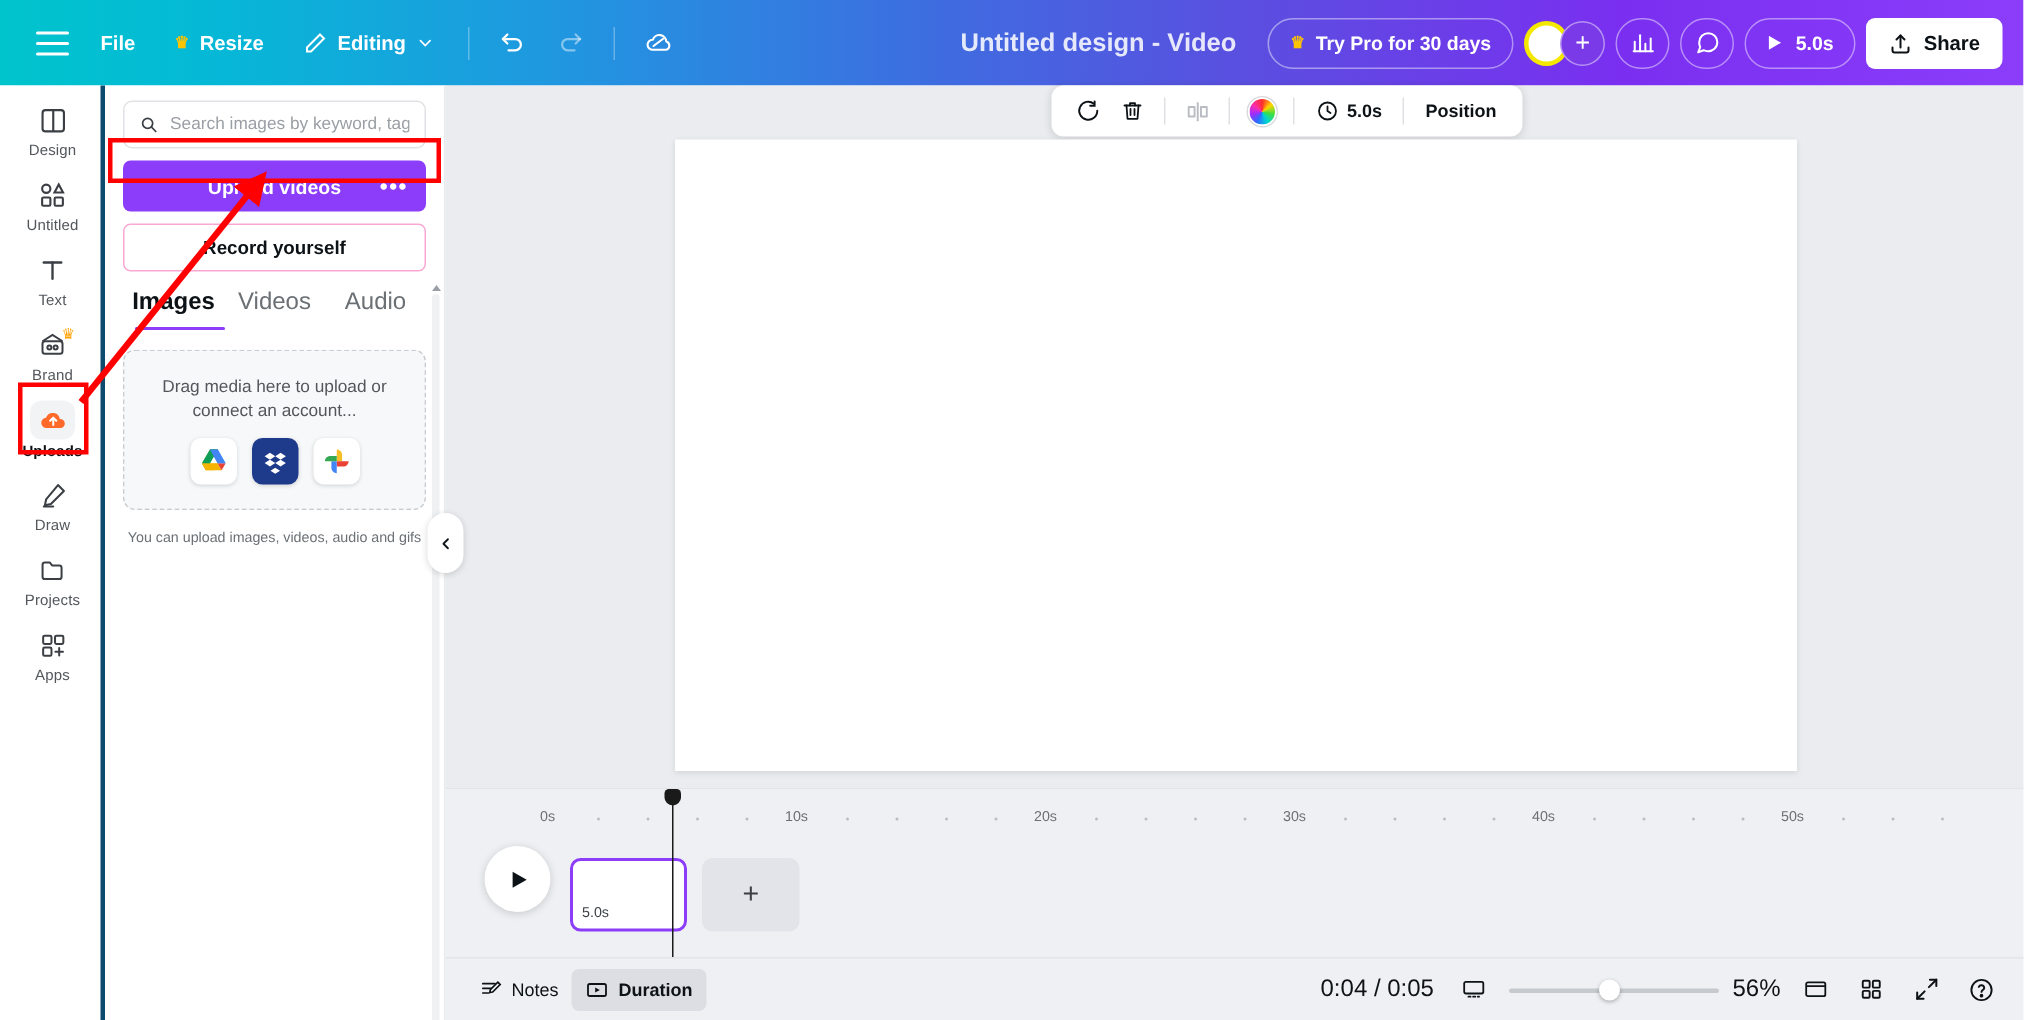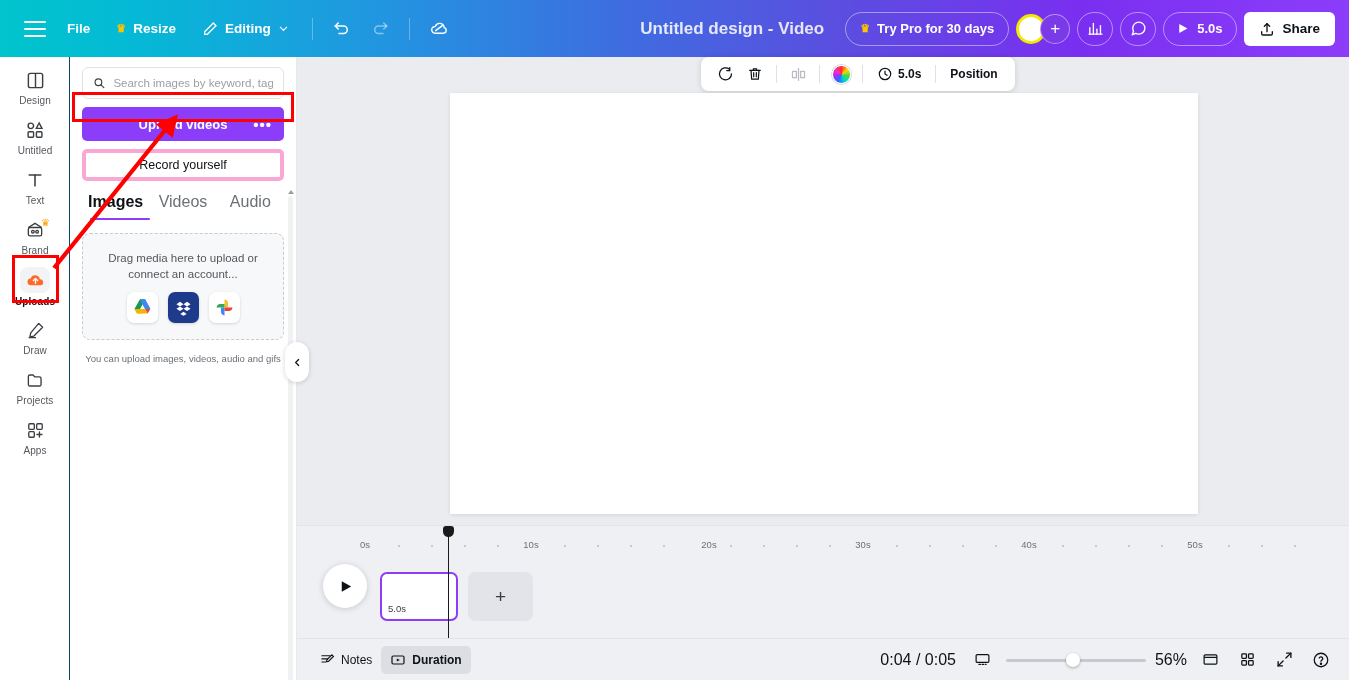--- a/index.html
+++ b/index.html
@@ -74,21 +74,21 @@
   .share-btn {
     display: flex; align-items: center; gap: 7px;
     height: 34px; padding: 0 15px; border-radius: 6px;
     background: #fff; color: #0d1216; font-size: 13.5px; font-weight: 700;
     cursor: pointer;
   }
 
   
   .rail {
     position: absolute; left: 0; top: 57px; width: 70px; height: 623px;
-    background: #fff; border-right: 1px solid #0c4a6e;
+    background: #fff; border-right: 3px solid #0c4a6e;
     padding-top: 5px;
   }
   .rail-item {
     width: 70px; height: 50px; margin-bottom: 0;
     display: flex; flex-direction: column; align-items: center; justify-content: center;
     gap: 3px; cursor: pointer; position: relative;
   }
   .rail-item .ri-ico {
     width: 26px; height: 24px; display: flex; align-items: center; justify-content: center;
   }
@@ -116,23 +116,23 @@
   .search-box input::placeholder { color: #9a9fa5; }
   .upload-btn {
     margin-top: 8px; height: 34px; border-radius: 5px;
     background: #8b3dfa; color: #fff;
     display: flex; align-items: center; justify-content: center;
     position: relative; font-size: 13px; font-weight: 700; cursor: pointer;
   }
   .upload-dots { position: absolute; right: 12px; font-size: 15px; letter-spacing: 1px; line-height: 1; }
   .record-btn {
     margin-top: 8px; height: 32px; border-radius: 5px;
-    border: 4px solid #f9a8d4; background: #fff; color: #0d1216;
+    border: 1px solid #f9a8d4; background: #fff; color: #0d1216;
     display: flex; align-items: center; justify-content: center;
-    font-size: 12.5px; font-weight: 400; cursor: pointer;
+    font-size: 12.5px; font-weight: 700; cursor: pointer;
   }
   .tabs { display: flex; margin-top: 12px; position: relative; }
   .tab {
     flex: 1; text-align: center; font-size: 16px; color: #6b7075;
     padding-bottom: 9px; cursor: pointer;
   }
   .tab.active { color: #0d1216; font-weight: 700; }
   .tab-underline {
     position: absolute; bottom: 0; left: 8px; width: 60px; height: 2.5px;
     background: #8b3dfa; border-radius: 2px;
@@ -565,21 +565,21 @@
       <svg width="9" height="9" viewBox="0 0 24 24" fill="none" stroke="#0d1216" stroke-width="3.2" stroke-linecap="round" stroke-linejoin="round">
         <path d="M15 4L7 12l8 8"></path>
       </svg>
     </div>
   </div>
 
   <div class="timeline">
     <div class="ruler">
       <div class="tick-lbl" style="left:68px">0s</div>
       <div class="tick-lbl" style="left:234px">10s</div>
-      <div class="tick-lbl" style="left:412px">20s</div>
+      <div class="tick-lbl" style="left:400px">20s</div>
       <div class="tick-lbl" style="left:566px">30s</div>
       <div class="tick-lbl" style="left:732px">40s</div>
       <div class="tick-lbl" style="left:898px">50s</div>
       <div class="tick-dot" style="left:101px"></div>
         <div class="tick-dot" style="left:134px"></div>
       <div class="tick-dot" style="left:167px"></div>
         <div class="tick-dot" style="left:200px"></div>
       <div class="tick-dot" style="left:267px"></div>
         <div class="tick-dot" style="left:300px"></div>
       <div class="tick-dot" style="left:333px"></div>

